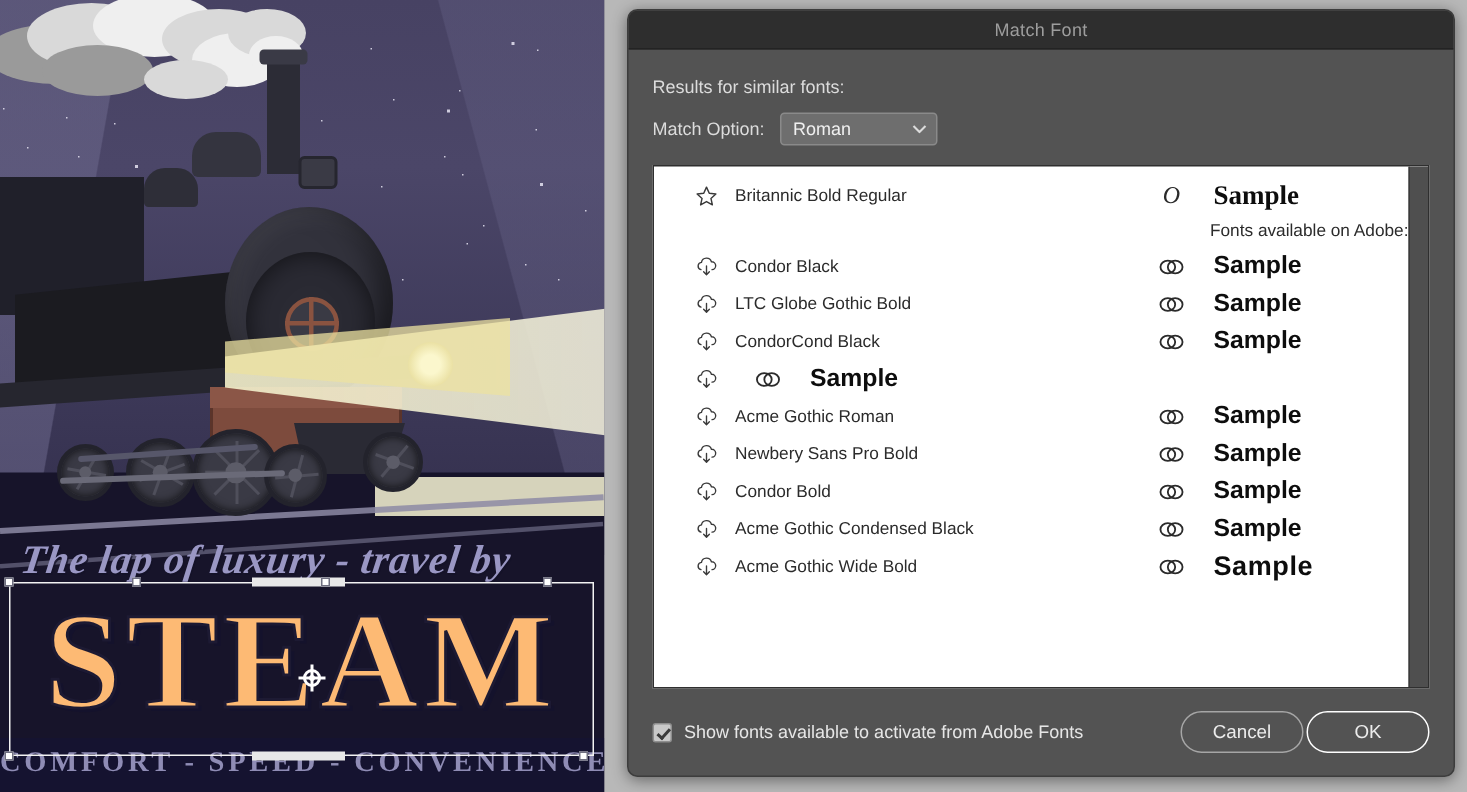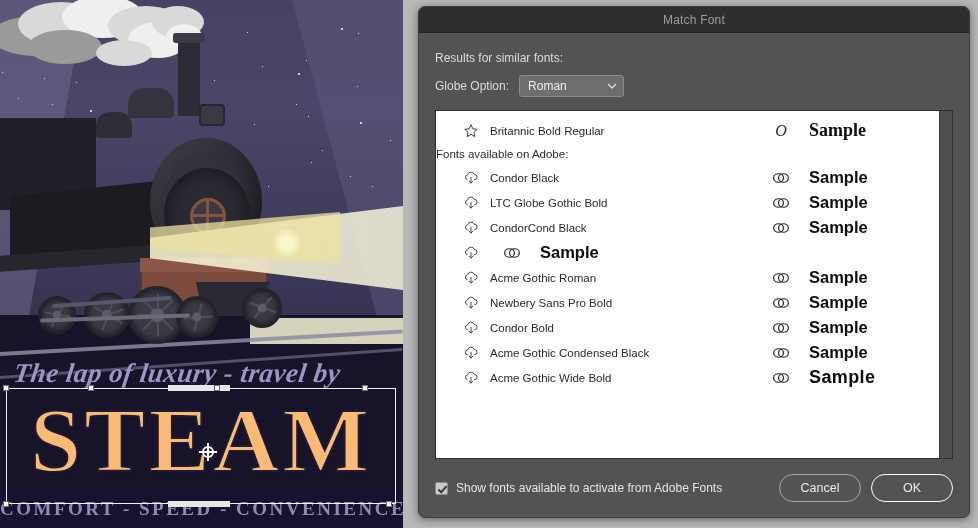--- a/index.html
+++ b/index.html
@@ -285,35 +285,35 @@
   .row .typeico.open-type {
     font-family: "Liberation Serif", serif; font-style: italic; font-size: 16px;
   }
   .row .sample {
     width: 120px; flex: 0 0 120px; font-size: 17px; color: #0d0d0d;
     font-weight: bold; white-space: nowrap; padding-left: 6px;
   }
   .row .sample.serif { font-family: "Liberation Serif", serif; font-size: 18px; }
   .row .sample.cond  { font-family: "Liberation Sans Narrow", "Liberation Sans", sans-serif; }
   .divider-row {
-    height: 22px; display: flex; align-items: center; justify-content: flex-start;
+    height: 22px; display: flex; align-items: center; justify-content: flex-end;
   }
   .divider-row span { font-size: 11.5px; color: #2b2b2b; }
 
   .scrolltrack {
     flex: 0 0 13px; width: 13px; background: #4f4f4f;
     border-left: 1px solid #3a3a3a;
   }
   .scrollthumb {
     width: 9px; height: 0px; margin: 2px auto; background: #8a8a8a; border-radius: 5px;
   }
 
   #dlgfooter {
     flex: 0 0 auto; height: 58px; padding: 0 16px;
-    display: flex; align-items: center; gap: 10px;
+    display: flex; align-items: center; gap: 2px;
   }
   .check-label {
     display: flex; align-items: center; gap: 8px; font-size: 12px; color: #e6e6e6;
     flex: 1 1 auto;
   }
   .checkbox {
     width: 13px; height: 13px; border-radius: 2px; background: #c9c9c9;
     border: 1px solid #8e8e8e; position: relative; flex: 0 0 13px;
   }
   .checkbox:after {
@@ -461,21 +461,21 @@
 
     <div id="titlebar">
       <span class="title">Match Font</span>
     </div>
 
     <div id="dlgbody">
 
       <div class="results-label">Results for similar fonts:</div>
 
       <div class="typeopt-row">
-        <span class="typeopt-label">Globe Option:</span>
+        <span class="typeopt-label">Match Option:</span>
         <div class="select">
           <span>Roman</span>
           <span class="chev">
             <svg viewBox="0 0 10 6" width="10" height="6">
                 <path d="M1 1 L5 5 L9 1" fill="none" stroke="currentColor" stroke-width="1.4"></path>
               </svg>
           </span>
         </div>
       </div>
 

